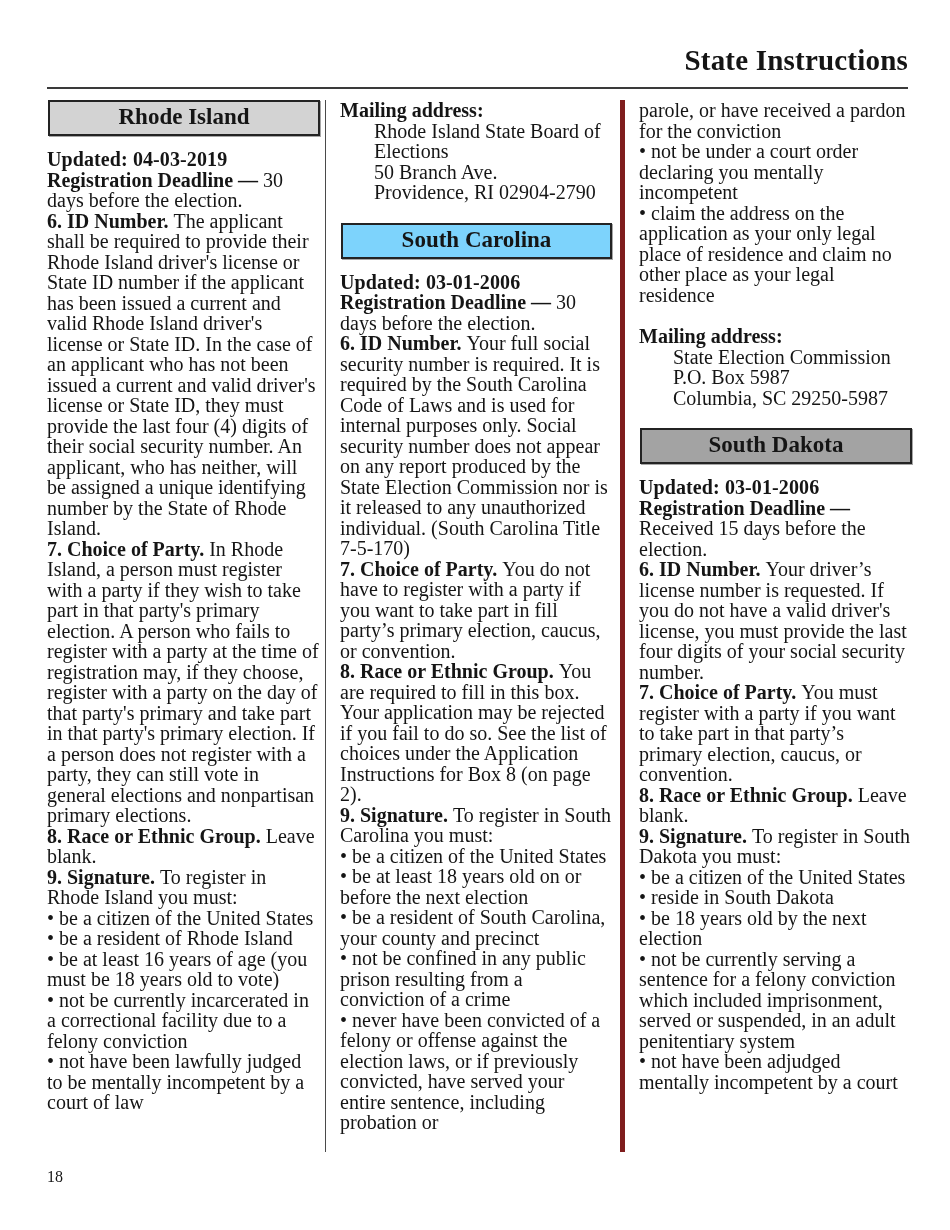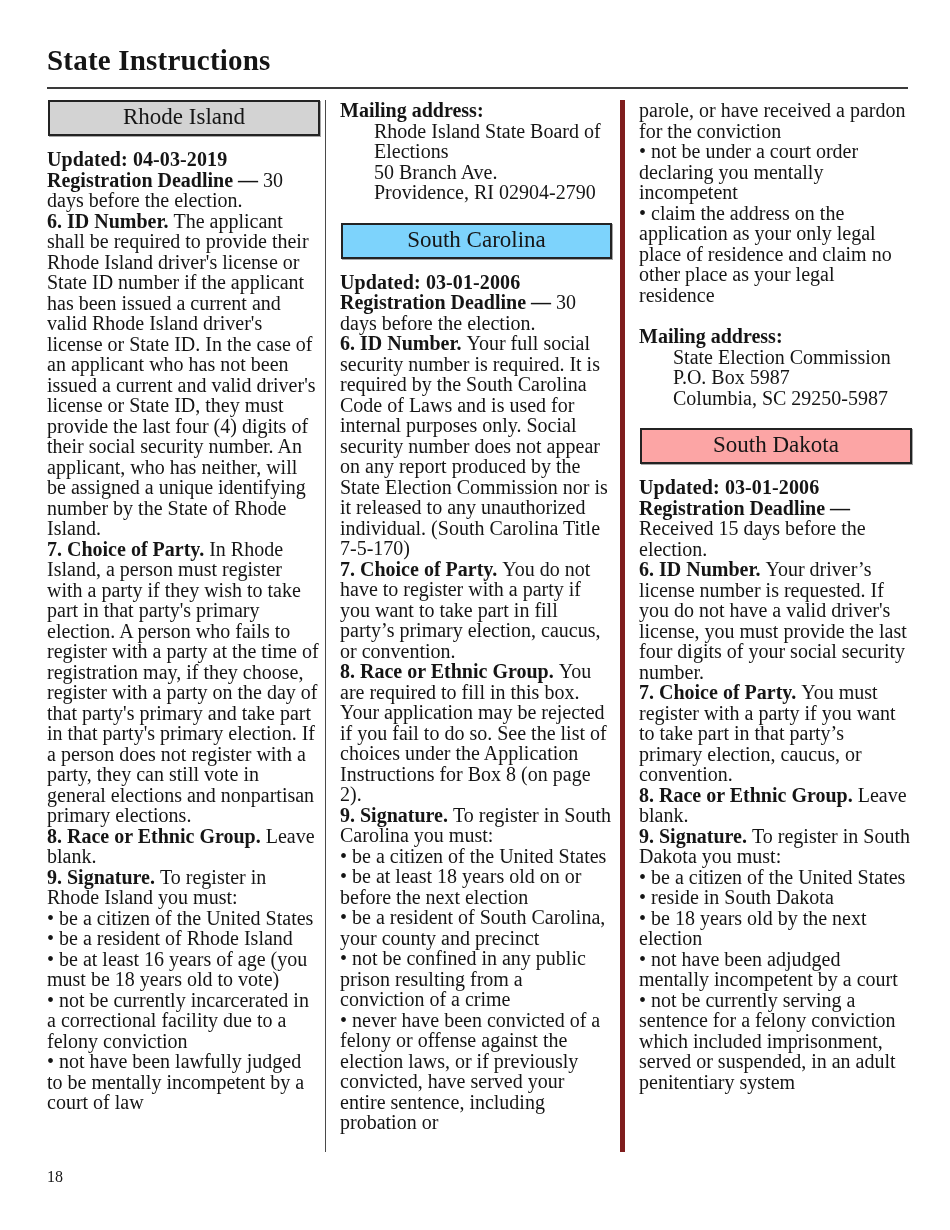--- a/index.html
+++ b/index.html
@@ -2,30 +2,30 @@
 <html><head>
 <meta charset="utf-8">
 <style>
   html,body { margin:0; padding:0; background:#ffffff; }
   .page {
     position:relative; width:950px; height:1230px; box-sizing:border-box;
     padding:40px 42px 0 47px; background:#ffffff;
     font-family:"Liberation Serif","DejaVu Serif",serif; color:#151515;
     overflow:hidden;
   }
-  .title { margin:4px 0 0 0; text-align:left; font-size:29px; font-weight:bold; letter-spacing:0.2px; }
+  .title { margin:4px 0 0 0; text-align:right; font-size:29px; font-weight:bold; letter-spacing:0.2px; }
   .rule { border:none; border-top:2px solid #3a3a3a; margin:10px 0 0 0; }
   .columns { display:flex; align-items:stretch; margin-top:11px; min-height:1052px; }
   .col { flex:0 0 auto; width:273px; }
   .col-2 { margin-left:5px; border-left:1px solid #4a4a4a; padding-left:14px; width:272px; }
   .col-3 { margin-left:8px; border-left:5px solid #7f1d1d; padding-left:14px; width:273px; }
   .page p { margin:0; font-size:20px; line-height:20.5px; }
   .header-box {
     background:#d3d3d3; border:2px solid #232323; box-sizing:border-box;
-    text-align:center; font-size:23px; font-weight:normal; line-height:28px;
+    text-align:center; font-size:23px; font-weight:bold; line-height:28px;
     padding:1px 0 3px 0; margin:0 0 13px 1px;
     box-shadow:1px 1px 0 rgba(0,0,0,0.35);
   }
   .header-box.gap { margin-top:20px; }
   .updated { font-size:15px; font-weight:bold; letter-spacing:0.1px; }
   .gap { margin-top:21px; }
   .bullet::before { content:"\2022\00a0"; }
   .address .addr-label { font-weight:bold; }
   .addr-lines { margin-left:34px; }
   .page-num { text-align:left; font-size:16px; margin-top:16px; }
@@ -78,28 +78,28 @@
         <p class="bullet"><span class="body-text">not be under a court order declaring you mentally incompetent</span></p>
         <p class="bullet"><span class="body-text">claim the address on the application as your only legal place of residence and claim no other place as your legal residence</span></p>
         <div class="address gap">
           <p class="addr-label"><b>Mailing address:</b></p>
           <div class="addr-lines">
             <p class="addr-line">State Election Commission</p>
             <p class="addr-line">P.O. Box 5987</p>
             <p class="addr-line">Columbia, SC 29250-5987</p>
           </div>
         </div>
-        <div class="header-box gap" style="background: #fca5a5; border-color: rgb(35, 35, 35);"><span>South Dakota</span></div>
+        <div class="header-box gap" style="background: #a3a3a3; border-color: rgb(35, 35, 35);"><span>South Dakota</span></div>
         <p class="updated">Updated: 03-01-2006</p>
         <p class="para gap"><b class="lead">Registration Deadline — </b><span class="body-text">Received 15 days before the election.</span></p>
         <p class="para gap"><b class="lead">6. ID Number. </b><span class="body-text">Your driver’s license number is requested. If you do not have a valid driver's license, you must provide the last four digits of your social security number.</span></p>
         <p class="para"><b class="lead">7. Choice of Party. </b><span class="body-text">You must register with a party if you want to take part in that party’s primary election, caucus, or convention.</span></p>
         <p class="para"><b class="lead">8. Race or Ethnic Group. </b><span class="body-text">Leave blank.</span></p>
         <p class="para"><b class="lead">9. Signature. </b><span class="body-text">To register in South Dakota you must:</span></p>
         <p class="bullet"><span class="body-text">be a citizen of the United States</span></p>
         <p class="bullet"><span class="body-text">reside in South Dakota</span></p>
         <p class="bullet"><span class="body-text">be 18 years old by the next election</span></p>
+        <p class="bullet"><span class="body-text">not be currently serving a sentence for a felony conviction which included imprisonment, served or suspended, in an adult penitentiary system</span></p>
         <p class="bullet"><span class="body-text">not have been adjudged mentally incompetent by a court</span></p>
-        <p class="bullet"><span class="body-text">not be currently serving a sentence for a felony conviction which included imprisonment, served or suspended, in an adult penitentiary system</span></p>
       </div>
   </div>
   <div class="page-num">18</div>
 </div>
 
 </body></html>

